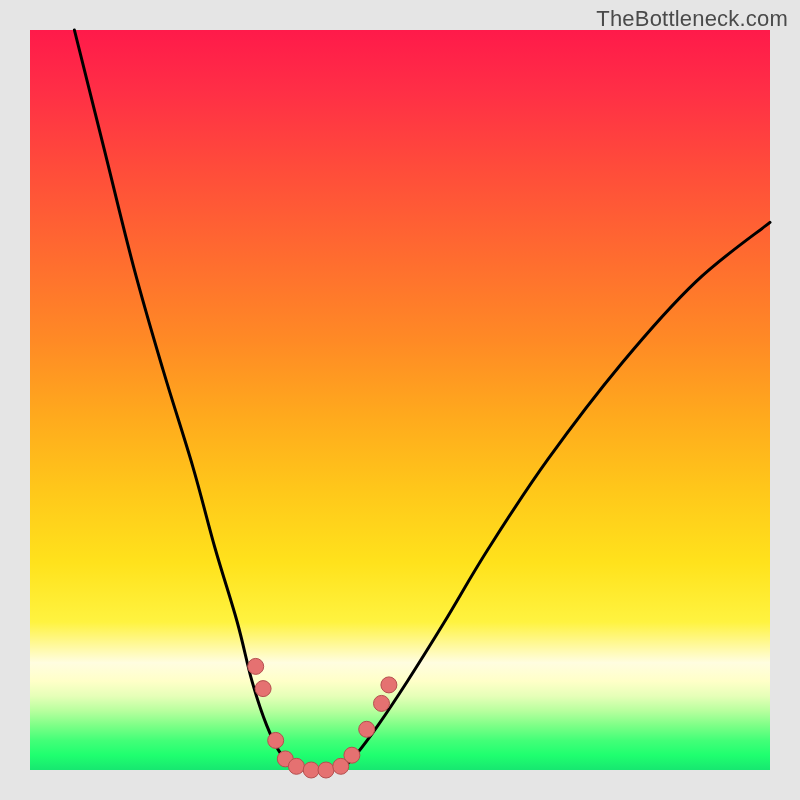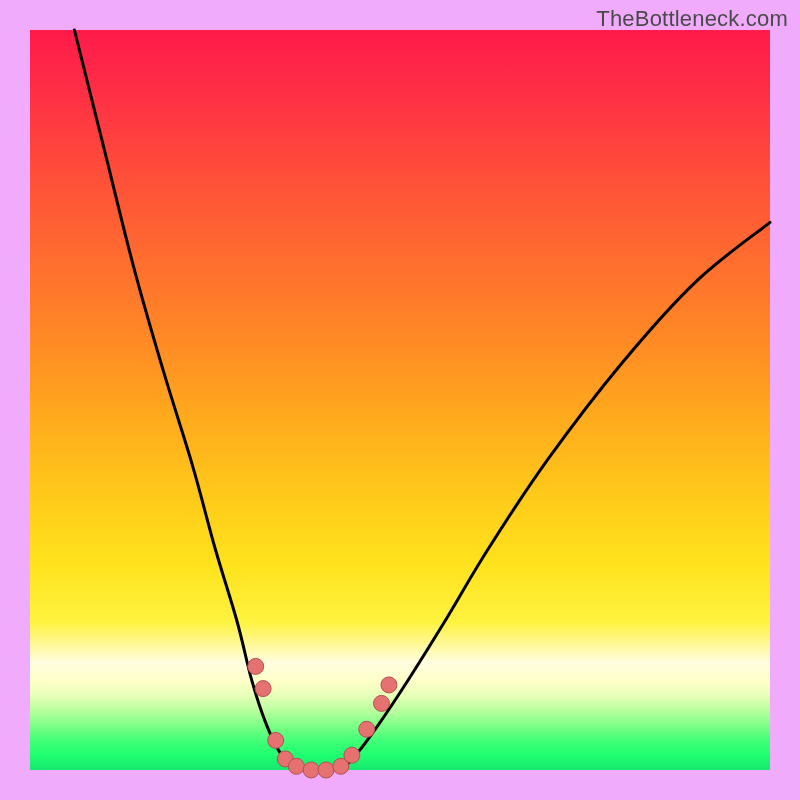--- a/index.html
+++ b/index.html
@@ -10,21 +10,21 @@
     background: #000000;
     font-family: Arial, Helvetica, sans-serif;
     overflow: hidden;
   }
   .frame {
     position: absolute;
     left: 0;
     top: 0;
     width: 800px;
     height: 800px;
-    background: #f0abfc;
+    background: #e5e5e5;
   }
   .plot-area {
     position: absolute;
     left: 30px;
     top: 30px;
     width: 740px;
     height: 740px;
     
     background: linear-gradient(
       to bottom,

